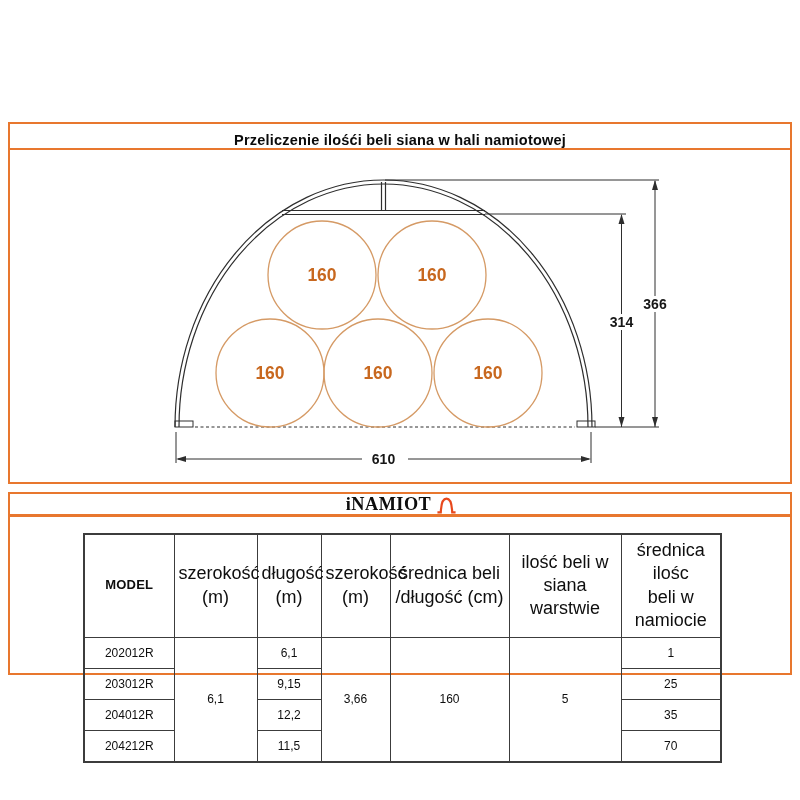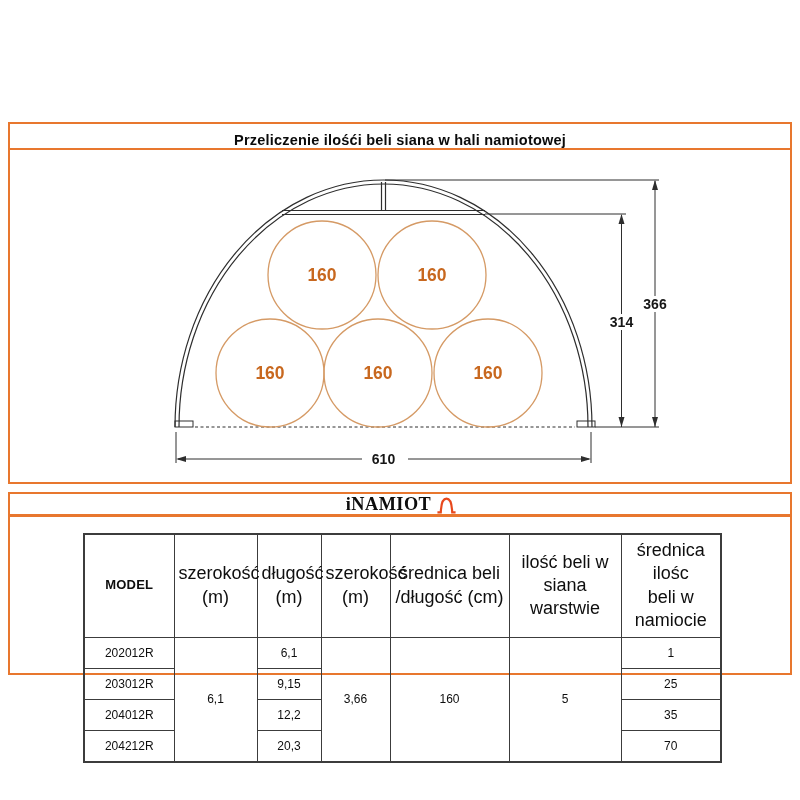--- a/index.html
+++ b/index.html
@@ -182,18 +182,18 @@
         <td>9,15</td>
         <td>25</td>
       </tr>
       <tr>
         <td class="cell-model">204012R</td>
         <td>12,2</td>
         <td>35</td>
       </tr>
       <tr>
         <td class="cell-model">204212R</td>
-        <td>20,3</td>
+        <td>11,5</td>
         <td>70</td>
       </tr>
     </tbody>
   </table>
 </div>
 
 </body></html>

